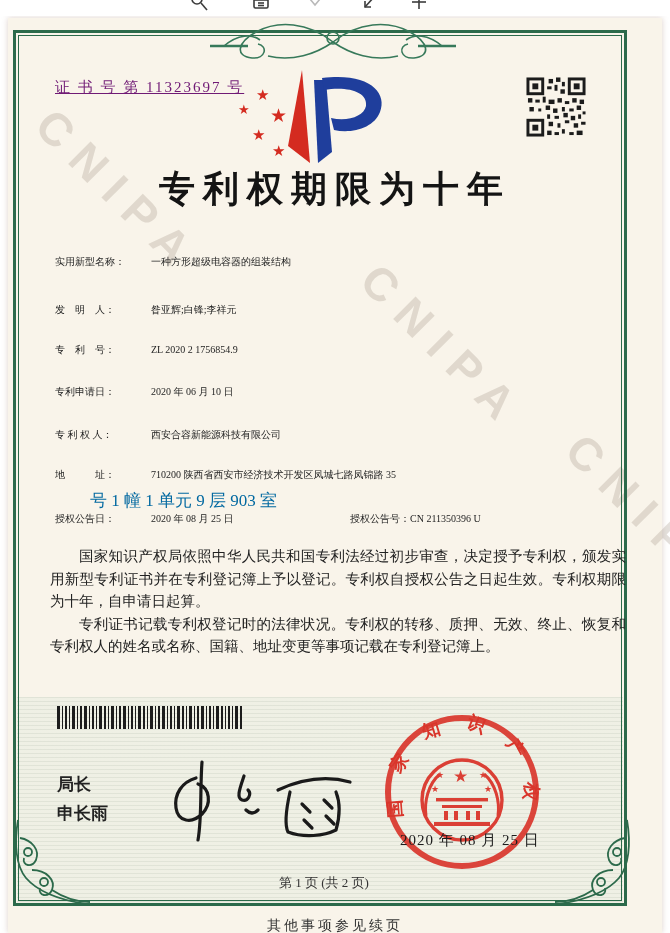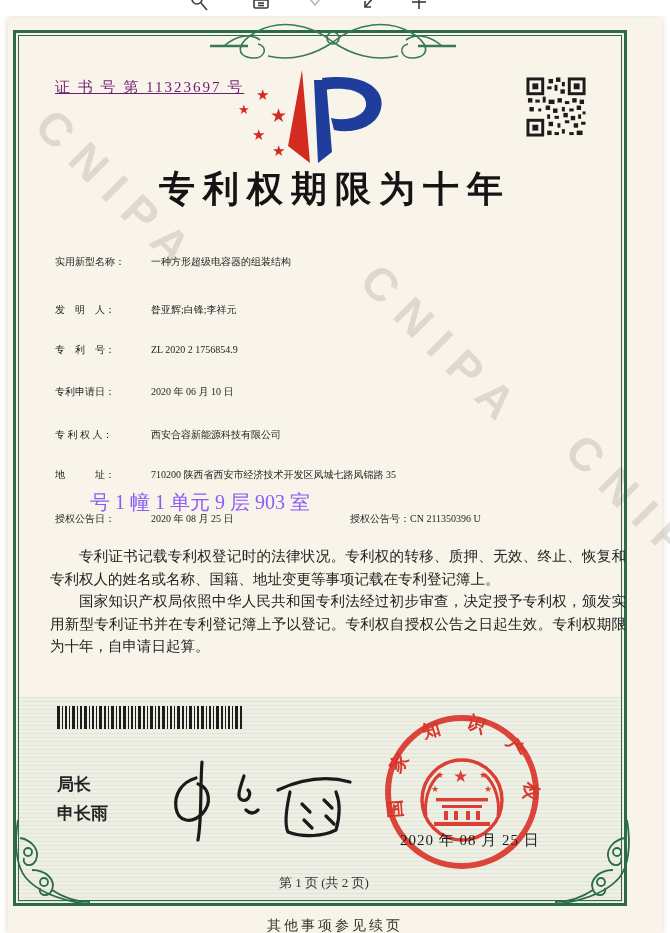--- a/index.html
+++ b/index.html
@@ -39,21 +39,21 @@
 
   .qr { position:absolute; left:517px; top:58px; width:62px; height:62px; z-index:5; }
 
   .logo { position:absolute; left:222px; top:50px; width:175px; height:100px; z-index:5; }
 
   .title { position:absolute; left:0; top:147px; width:654px; text-align:center; z-index:5;
            font-size:36px; font-weight:bold; letter-spacing:8px; color:#141414; }
 
   .row { position:absolute; left:47px; z-index:5; font-size:10px; color:#242424; white-space:nowrap; }
   .row .lbl { display:inline-block; min-width:96px; }
-  .addr2 { position:absolute; left:82px; z-index:5; font-size:20px; color:#8b5cf6; }
+  .addr2 { position:absolute; left:82px; z-index:5; font-size:17px; color:#0369a1; }
   .grant-no { position:absolute; left:342px; z-index:5; font-size:10px; color:#242424; white-space:nowrap; }
 
   .body-text { position:absolute; left:42px; top:527px; width:576px; z-index:5;
                font-size:14.5px; line-height:22.5px; color:#222; text-align:justify; }
   .body-text p { text-indent:2em; }
 
   .barcode { position:absolute; left:49px; top:688px; width:186px; height:23px; z-index:5; }
 
   .director-title { position:absolute; left:49px; top:755px; font-size:17px; font-weight:bold; color:#222; z-index:6; }
   .director-name  { position:absolute; left:49px; top:784px; font-size:17px; font-weight:bold; color:#222; z-index:6;text-align:right; }
@@ -241,22 +241,22 @@
     </div>
     <div class="addr2" style="top:471px">号 1 幢 1 单元 9 层 903 室</div>
     <div class="row" style="top:494px">
       <span class="lbl">授权公告日：</span><span>2020 年 08 月 25 日</span>
     </div>
     <div class="grant-no" style="top:494px">
       <span>授权公告号：</span><span>CN 211350396 U</span>
     </div>
 
     <div class="body-text">
+      <p>国家知识产权局依照中华人民共和国专利法经过初步审查，决定授予专利权，颁发实用新型专利证书并在专利登记簿上予以登记。专利权自授权公告之日起生效。专利权期限为十年，自申请日起算。</p>
       <p>专利证书记载专利权登记时的法律状况。专利权的转移、质押、无效、终止、恢复和专利权人的姓名或名称、国籍、地址变更等事项记载在专利登记簿上。</p>
-      <p>国家知识产权局依照中华人民共和国专利法经过初步审查，决定授予专利权，颁发实用新型专利证书并在专利登记簿上予以登记。专利权自授权公告之日起生效。专利权期限为十年，自申请日起算。</p>
     </div>
 
     <div class="barcode">
       <svg width="186" height="23" viewBox="0 0 186 23">
         <g fill="#1c1c1c">
           <rect x="0" width="3" height="23"></rect>
             <rect x="5" width="1" height="23"></rect>
             <rect x="8" width="2" height="23"></rect>
             <rect x="12" width="1" height="23"></rect>
           <rect x="15" width="3" height="23"></rect>

